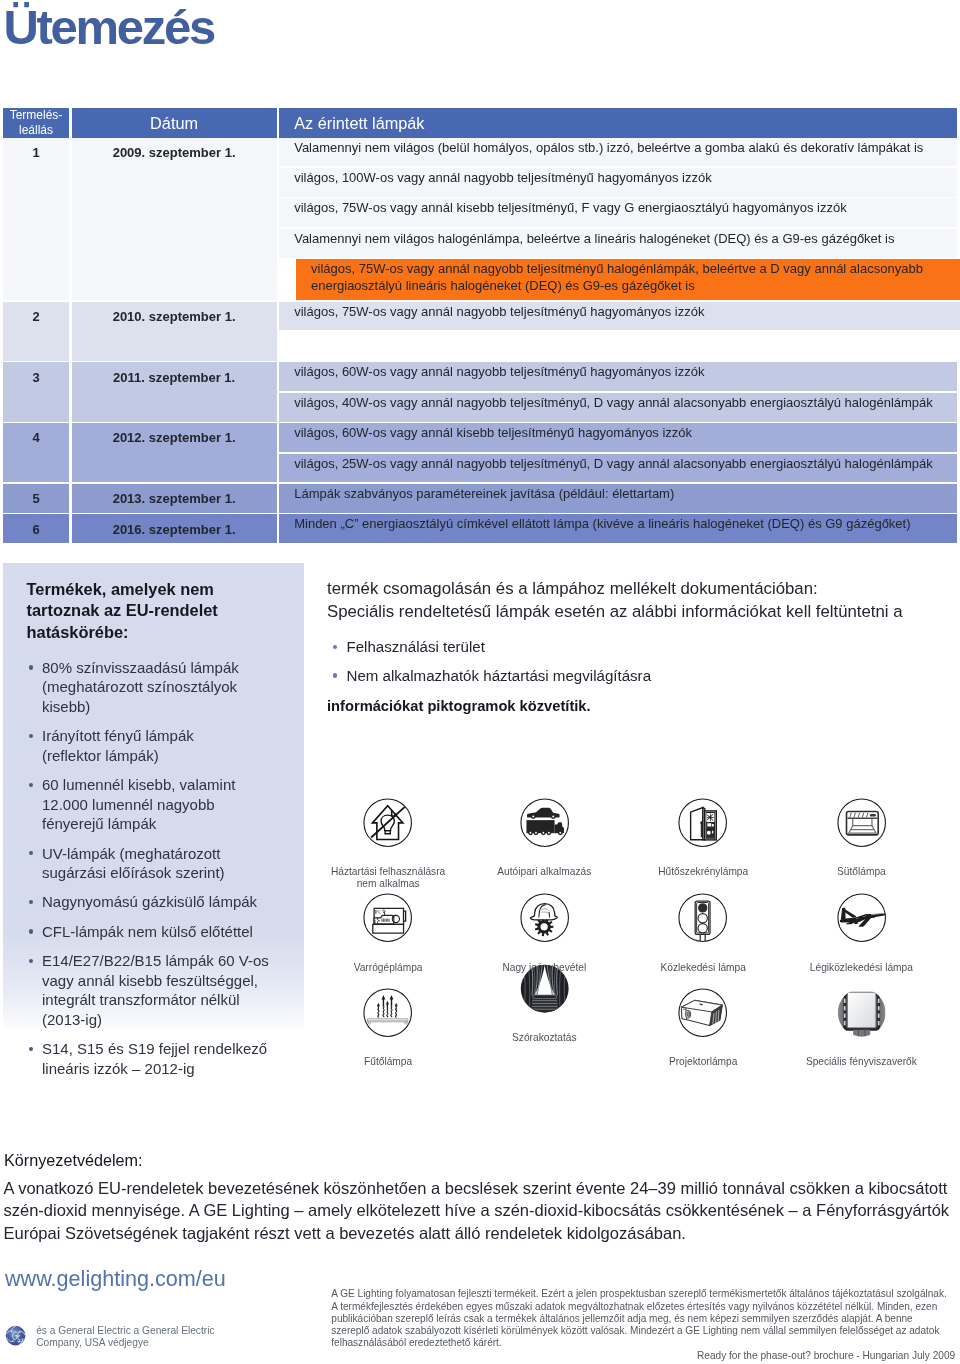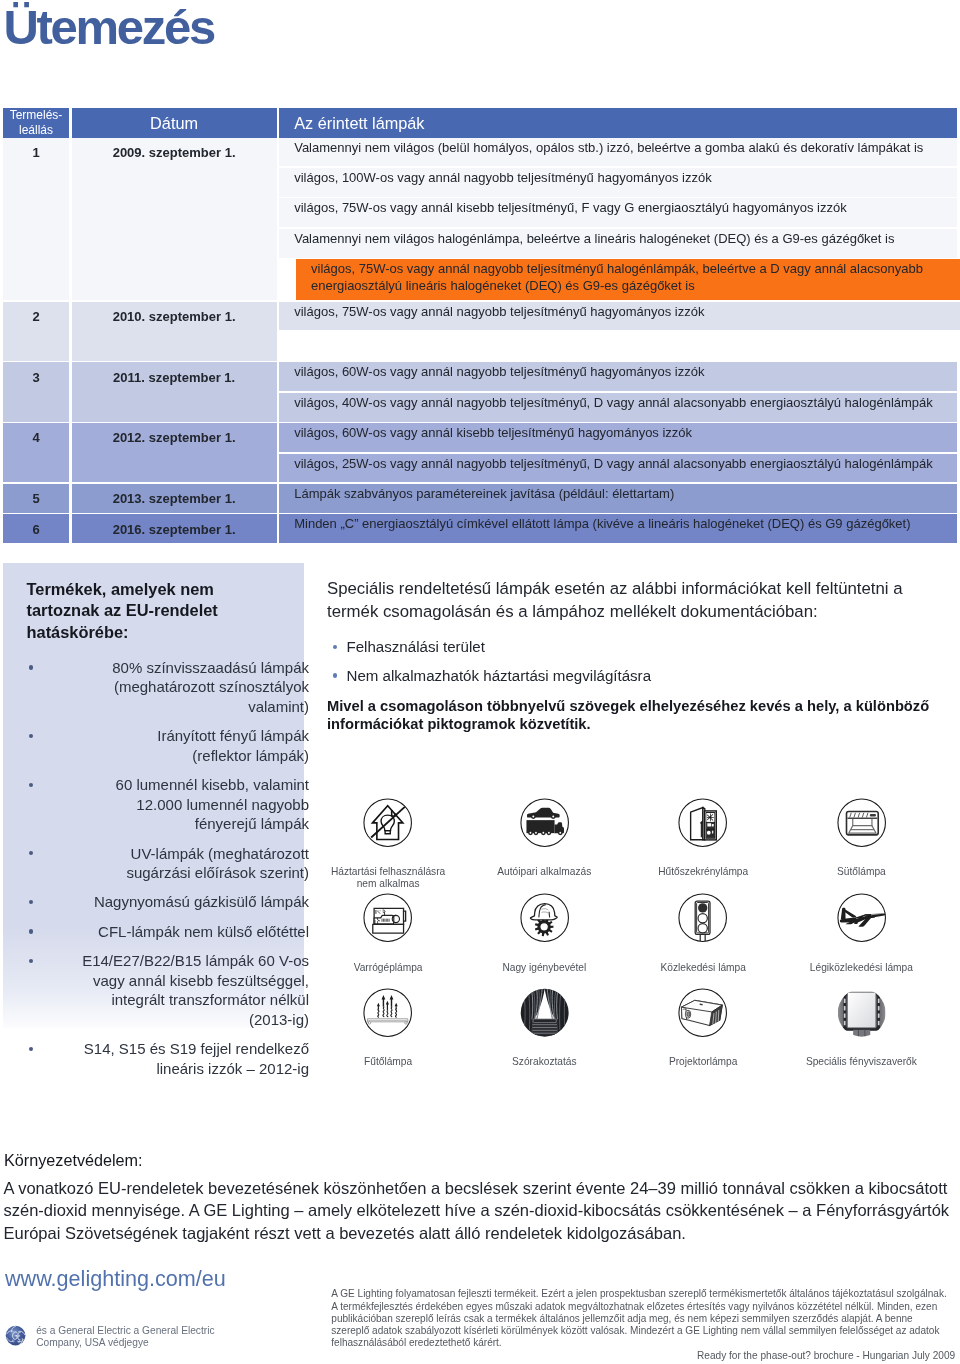--- a/index.html
+++ b/index.html
@@ -22,21 +22,21 @@
   #tbl .cell.date{text-align:center;font-weight:700;padding-top:6.2px;}
   #tbl .cell.itm{padding:1px 6px 0 15px;}
 
   
   #panel{position:absolute;left:3px;top:563px;width:301px;height:465px;
          background:linear-gradient(180deg,#d5daec 0%,#d5daec 78%,#e5e9f4 91%,#fcfcfe 100%);}
   #panel-h{position:absolute;left:26.5px;top:579px;width:290px;font-size:16.4px;
            font-weight:700;color:#15181f;line-height:21.4px;}
   #panel-h div{white-space:nowrap;}
   #excl-list{position:absolute;left:29px;top:658px;width:280px;font-size:15px;
-             color:#2e343f;line-height:19.4px;text-align:right;}
+             color:#2e343f;line-height:19.4px;}
   #excl-list .li{position:relative;padding-left:13px;margin-bottom:10.1px;}
   #excl-list .tx span{display:block;white-space:nowrap;}
   #excl-list .li .bu{position:absolute;left:-0.4px;top:7.4px;width:4.4px;height:4.4px;
                      border-radius:50%;background:#4a5b84;}
 
   
   #spec{position:absolute;left:327px;top:578px;width:620px;}
   #spec .intro{font-size:16.8px;color:#22262e;line-height:22.6px;}
   #spec .intro span{display:block;white-space:nowrap;}
   #spec .bl+.bl{margin-top:9.2px;}
@@ -110,39 +110,38 @@
   <div class="cell itm" style="left:279.2px;top:514.4px;width:677.8px;height:28.9px;background:#7385c6">Minden „C” energiaosztályú címkével ellátott lámpa (kivéve a lineáris halogéneket (DEQ) és G9 gázégőket)</div>
 </div>
 
 <div id="panel"></div>
 <div id="panel-h">
   <div>Termékek, amelyek nem</div>
   <div>tartoznak az EU-rendelet</div>
   <div>hatáskörébe:</div>
 </div>
 <div id="excl-list">
-  <div class="li"><span class="bu"></span><span class="tx"><span>80% színvisszaadású lámpák</span><span>(meghatározott színosztályok</span><span>valamint)</span></span></div>
+  <div class="li"><span class="bu"></span><span class="tx"><span>80% színvisszaadású lámpák</span><span>(meghatározott színosztályok</span><span>kisebb)</span></span></div>
   <div class="li"><span class="bu"></span><span class="tx"><span>Irányított fényű lámpák</span><span>(reflektor lámpák)</span></span></div>
   <div class="li"><span class="bu"></span><span class="tx"><span>60 lumennél kisebb, valamint</span><span>12.000 lumennél nagyobb</span><span>fényerejű lámpák</span></span></div>
   <div class="li"><span class="bu"></span><span class="tx"><span>UV-lámpák (meghatározott</span><span>sugárzási előírások szerint)</span></span></div>
   <div class="li"><span class="bu"></span><span class="tx"><span>Nagynyomású gázkisülő lámpák</span></span></div>
   <div class="li"><span class="bu"></span><span class="tx"><span>CFL-lámpák nem külső előtéttel</span></span></div>
   <div class="li"><span class="bu"></span><span class="tx"><span>E14/E27/B22/B15 lámpák 60 V-os</span><span>vagy annál kisebb feszültséggel,</span><span>integrált transzformátor nélkül</span><span>(2013-ig)</span></span></div>
   <div class="li"><span class="bu"></span><span class="tx"><span>S14, S15 és S19 fejjel rendelkező</span><span>lineáris izzók – 2012-ig</span></span></div>
 </div>
 
 <div id="spec">
   <div class="intro">
+      <span>termék csomagolásán és a lámpához mellékelt dokumentációban:</span>
       <span>Speciális rendeltetésű lámpák esetén az alábbi információkat kell feltüntetni a</span>
-      <span>termék csomagolásán és a lámpához mellékelt dokumentációban:</span>
     </div>
   <div class="bl"><span class="bu"></span><span>Felhasználási terület</span></div>
   <div class="bl"><span class="bu"></span><span>Nem alkalmazhatók háztartási megvilágításra</span></div>
   <div class="note">
-      <span>Mivel a csomagoláson többnyelvű szövegek elhelyezéséhez kevés a hely, a különböző</span>
       <span>információkat piktogramok közvetítik.</span>
     </div>
 </div>
 
 <div id="picto">
   <div class="cell" style="left:303.1px;top:797.8px">
     <svg class="circ" viewBox="0 0 52 52">
         <circle cx="26" cy="26" r="25" fill="none" stroke="#1a1a1a" stroke-width="1.15"></circle>
         <g fill="none" stroke="#141414" stroke-width="1.7" stroke-linejoin="miter"> 
           <path d="M10.0 26.2 L26.0 8.0 L42.0 26.2 L37.4 26.2 L37.4 43.7 L14.6 43.7 L14.6 26.2 Z"></path> 
@@ -403,21 +402,21 @@
         </g>
         <g fill="none" stroke="#808080" stroke-width="0.7"> 
           <path d="M5.0 35.6 L6.0 36.1"></path>
           <path d="M47.0 35.6 L46.0 36.1"></path>
         </g>
       </svg>
     <div class="lab">
         <span>Fűtőlámpa</span>
       </div>
   </div>
-  <div class="cell" style="left:459.3px;top:988.0px">
+  <div class="cell" style="left:459.3px;top:964px">
     <svg class="circ" viewBox="0 0 52 52">
         <defs>
           <clipPath id="cc">
             <circle cx="26" cy="26" r="25.2"></circle>
           </clipPath>
         </defs>
         <g clip-path="url(#cc)"> 
           <rect x="0" y="0" width="52" height="52" fill="#1d1f23"></rect> 
           <path d="M26 0.8 C24.5 10 21.0 23 15.0 33.0 L37.0 33.0 C31.0 23 27.5 10 26 0.8 Z" fill="#fff"></path> 
           <g stroke="#5c6066" stroke-width="1.0" fill="none">  

